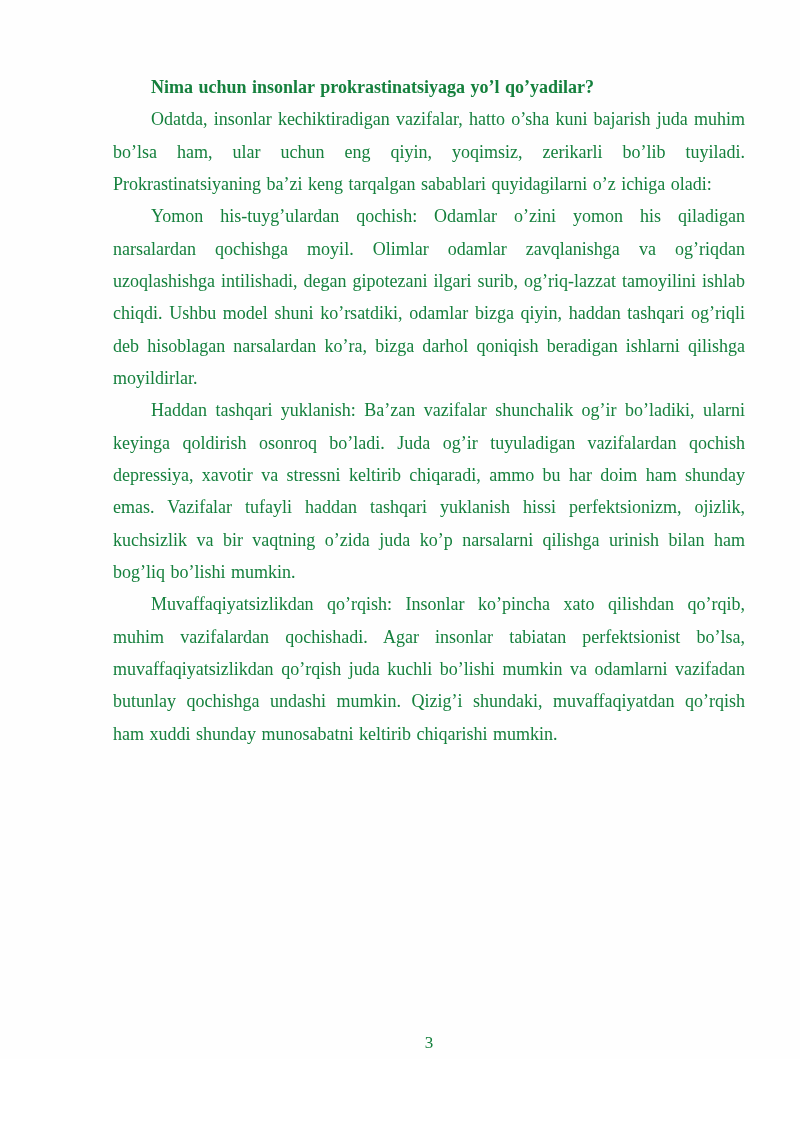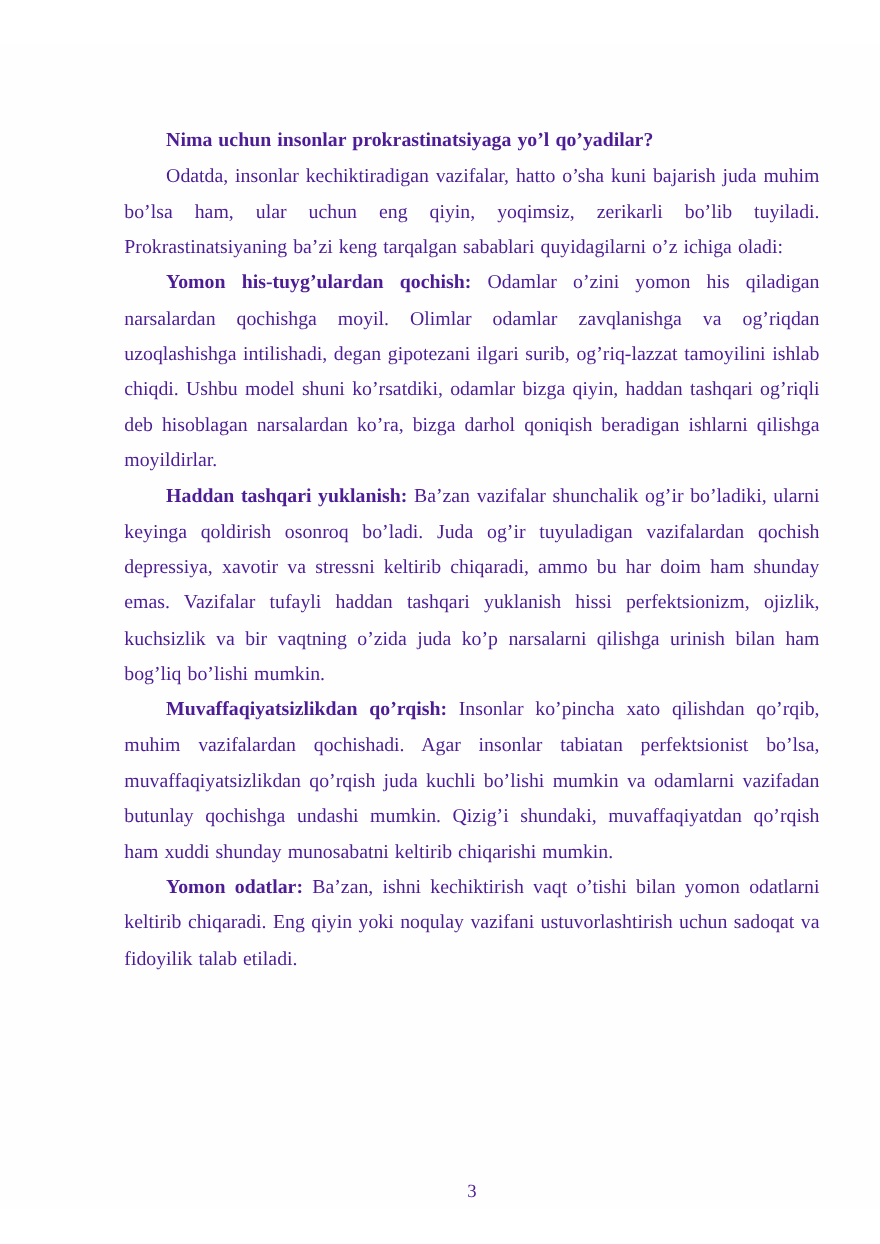--- a/index.html
+++ b/index.html
@@ -6,44 +6,43 @@
     margin: 0;
     padding: 0;
     background: #ffffff;
   }
   .sheet {
     position: relative;
     width: 800px;
     height: 1059px;
     background: #fefefe;
     font-family: "Liberation Serif", "DejaVu Serif", serif;
-    color: #4c1d95;
+    color: #15803d;
     overflow: hidden;
-    margin-top: 40px;
   }
   .textblock {
     position: absolute;
     left: 113px;
     width: 632px;
     top: 71px;
   }
   .textblock p {
     margin: 0;
     font-size: 18px;
     line-height: 32.33px;
     text-align: justify;
     text-indent: 38px;
     word-spacing: 1px;
   }
   .doc-title {
     font-weight: bold;
     text-align: left !important;
   }
   .lead {
-    font-weight: bold;
+    font-weight: normal;
   }
   .pagenum {
     position: absolute;
     top: 1031px;
     left: 113px;
     width: 632px;
     text-align: center;
     font-size: 17px;
     line-height: 24px;
   }
@@ -57,17 +56,16 @@
 
     <p><b class="lead"></b><span>Odatda, insonlar kechiktiradigan vazifalar, hatto o’sha kuni bajarish juda muhim bo’lsa ham, ular uchun eng qiyin, yoqimsiz, zerikarli bo’lib tuyiladi. Prokrastinatsiyaning ba’zi keng tarqalgan sabablari quyidagilarni o’z ichiga oladi:</span></p>
 
     <p><b class="lead">Yomon his-tuyg’ulardan qochish:</b><span> Odamlar o’zini yomon his qiladigan narsalardan qochishga moyil. Olimlar odamlar zavqlanishga va og’riqdan uzoqlashishga intilishadi, degan gipotezani ilgari surib, og’riq-lazzat tamoyilini ishlab chiqdi. Ushbu model shuni ko’rsatdiki, odamlar bizga qiyin, haddan tashqari og’riqli deb hisoblagan narsalardan ko’ra, bizga darhol qoniqish beradigan ishlarni qilishga moyildirlar.</span></p>
 
     <p><b class="lead">Haddan tashqari yuklanish:</b><span> Ba’zan vazifalar shunchalik og’ir bo’ladiki, ularni keyinga qoldirish osonroq bo’ladi. Juda og’ir tuyuladigan vazifalardan qochish depressiya, xavotir va stressni keltirib chiqaradi, ammo bu har doim ham shunday emas. Vazifalar tufayli haddan tashqari yuklanish hissi perfektsionizm, ojizlik, kuchsizlik va bir vaqtning o’zida juda ko’p narsalarni qilishga urinish bilan ham bog’liq bo’lishi mumkin.</span></p>
 
 
     <p><b class="lead">Muvaffaqiyatsizlikdan qo’rqish:</b><span> Insonlar ko’pincha xato qilishdan qo’rqib, muhim vazifalardan qochishadi. Agar insonlar tabiatan perfektsionist bo’lsa, muvaffaqiyatsizlikdan qo’rqish juda kuchli bo’lishi mumkin va odamlarni vazifadan butunlay qochishga undashi mumkin. Qizig’i shundaki, muvaffaqiyatdan qo’rqish ham xuddi shunday munosabatni keltirib chiqarishi mumkin.</span></p>
 
-    <p><b class="lead">Yomon odatlar:</b><span> Ba’zan, ishni kechiktirish vaqt o’tishi bilan yomon odatlarni keltirib chiqaradi. Eng qiyin yoki noqulay vazifani ustuvorlashtirish uchun sadoqat va fidoyilik talab etiladi.</span></p>
   </div>
 
   <div class="pagenum">3</div>
 </div>
 
 </body></html>

